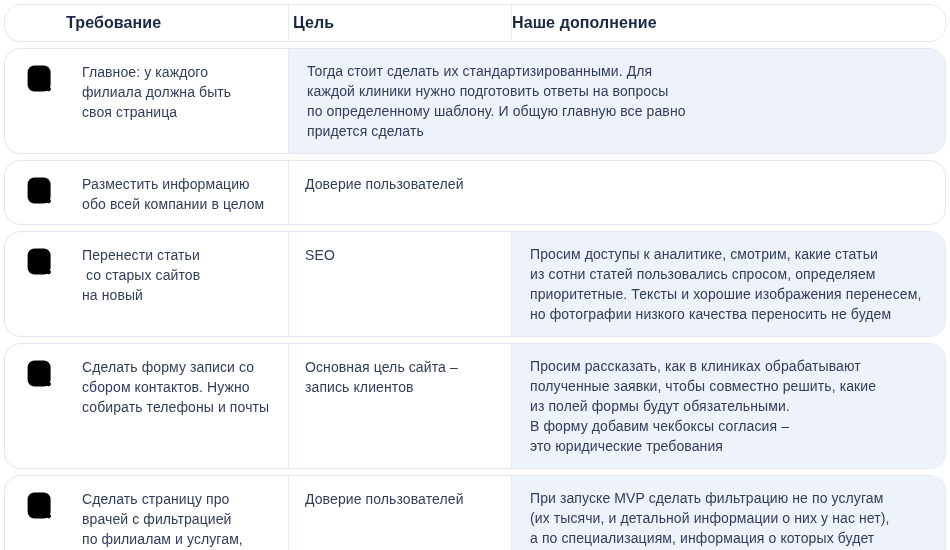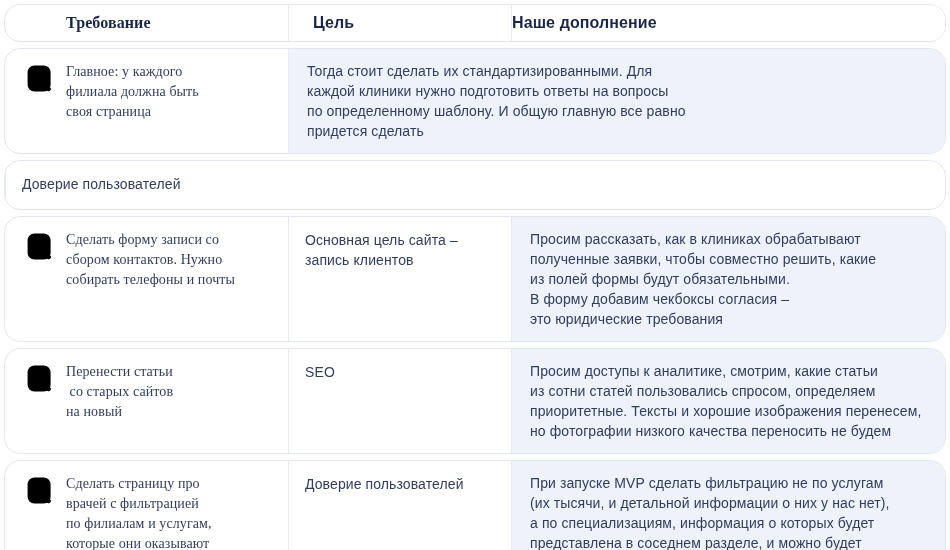--- a/index.html
+++ b/index.html
@@ -23,48 +23,49 @@
   .card{
     display: flex;
     border: 1px solid var(--border);
     border-radius: 16px;
     background: #fff;
     overflow: hidden;
     margin-bottom: 6px;
   }
   .card:last-child{ margin-bottom: 0; }
 
-  .c1{ width: 283px; flex: 0 0 283px; display: flex; font-family: Liberation Serif, serif; }
+  .c1{ width: 283px; flex: 0 0 283px; display: flex; }
   .c2{ width: 223px; flex: 0 0 223px; border-left: 1px solid var(--divider); }
   .c3{ flex: 1 1 auto; border-left: 1px solid var(--divider); }
 
   
   .header-row{ height: 38px; align-items: stretch; }
   .header-row .cell{ display:flex; align-items:center; }
   .header-row .c1{ padding-left: 61px; }
-  .header-row .c2{ padding-left: 24px; }
+  .header-row .c2{ padding-left: 4px; }
   .header-row .c3{ background: #fff; }
   .h-label{
     font-size: 16px;
     font-weight: 700;
     color: var(--heading);
     letter-spacing: .1px;
   }
 
   
   .h-r1{ min-height:100px; } .h-r2{ min-height:50px; } .h-r3{ min-height:97px; }
   .h-r4{ min-height:112px; } .h-r5{ min-height:117px; }
 
   .icon-box{
     flex: 0 0 61px;
     padding: 9px 0 0 14px;
   }
   .req-text{
     flex: 1;
     padding: 13px 10px 10px 0;
+    margin-left: 16px;
   }
   .txt{
     font-size: 14px;
     line-height: 20px;
     color: var(--text);
     white-space: pre-wrap;
     letter-spacing: .1px;
   }
   .goal-cell{ padding: 13px 12px 12px 16px; }
   .note-cell{
@@ -117,21 +118,48 @@
 филиала должна быть
 своя страница</div>
     </div>
     <div class="c3 note-cell txt">Тогда стоит сделать их стандартизированными. Для
 каждой клиники нужно подготовить ответы на вопросы
 по определенному шаблону. И общую главную все равно
 придется сделать</div>
   </div>
 
   <div class="card h-r2">
+    <div class="c1">
+      <span class="icon-box">
+        <svg class="pad-icon" viewBox="0 0 40 40">
+            <use href="#clipboard-edit"></use>
+          </svg>
+      </span>
+      <div class="req-text txt">Разместить информацию
+обо всей компании в целом</div>
+    </div>
     <div class="c2 goal-cell txt">Доверие пользователей</div>
+  </div>
+
+  <div class="card h-r3">
+    <div class="c1">
+      <span class="icon-box">
+        <svg class="pad-icon" viewBox="0 0 40 40">
+            <use href="#clipboard-edit"></use>
+          </svg>
+      </span>
+      <div class="req-text txt">Перенести статьи
+ со старых сайтов
+на новый</div>
+    </div>
+    <div class="c2 goal-cell txt">SEO</div>
+    <div class="c3 note-cell txt">Просим доступы к аналитике, смотрим, какие статьи
+из сотни статей пользовались спросом, определяем
+приоритетные. Тексты и хорошие изображения перенесем,
+но фотографии низкого качества переносить не будем</div>
   </div>
 
   <div class="card h-r4">
     <div class="c1">
       <span class="icon-box">
         <svg class="pad-icon" viewBox="0 0 40 40">
             <use href="#clipboard-edit"></use>
           </svg>
       </span>
       <div class="req-text txt">Сделать форму записи со
@@ -140,38 +168,20 @@
     </div>
     <div class="c2 goal-cell txt">Основная цель сайта –
 запись клиентов</div>
     <div class="c3 note-cell txt">Просим рассказать, как в клиниках обрабатывают
 полученные заявки, чтобы совместно решить, какие
 из полей формы будут обязательными.
 В форму добавим чекбоксы согласия –
 это юридические требования</div>
   </div>
 
-  <div class="card h-r3">
-    <div class="c1">
-      <span class="icon-box">
-        <svg class="pad-icon" viewBox="0 0 40 40">
-            <use href="#clipboard-edit"></use>
-          </svg>
-      </span>
-      <div class="req-text txt">Перенести статьи
- со старых сайтов
-на новый</div>
-    </div>
-    <div class="c2 goal-cell txt">SEO</div>
-    <div class="c3 note-cell txt">Просим доступы к аналитике, смотрим, какие статьи
-из сотни статей пользовались спросом, определяем
-приоритетные. Тексты и хорошие изображения перенесем,
-но фотографии низкого качества переносить не будем</div>
-  </div>
-
   <div class="card h-r5">
     <div class="c1">
       <span class="icon-box">
         <svg class="pad-icon" viewBox="0 0 40 40">
             <use href="#clipboard-edit"></use>
           </svg>
       </span>
       <div class="req-text txt">Сделать страницу про
 врачей с фильтрацией
 по филиалам и услугам,

